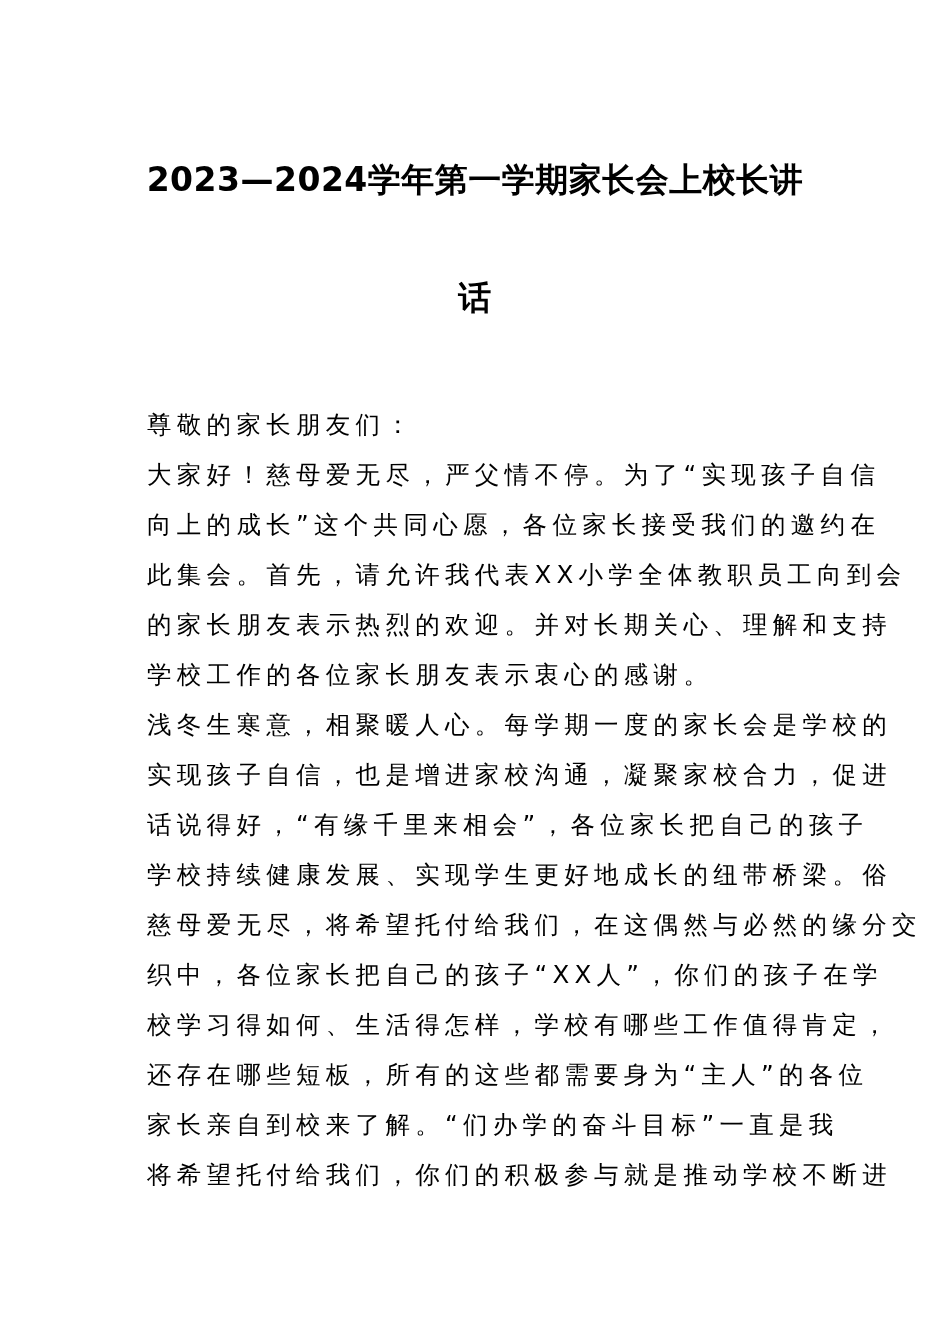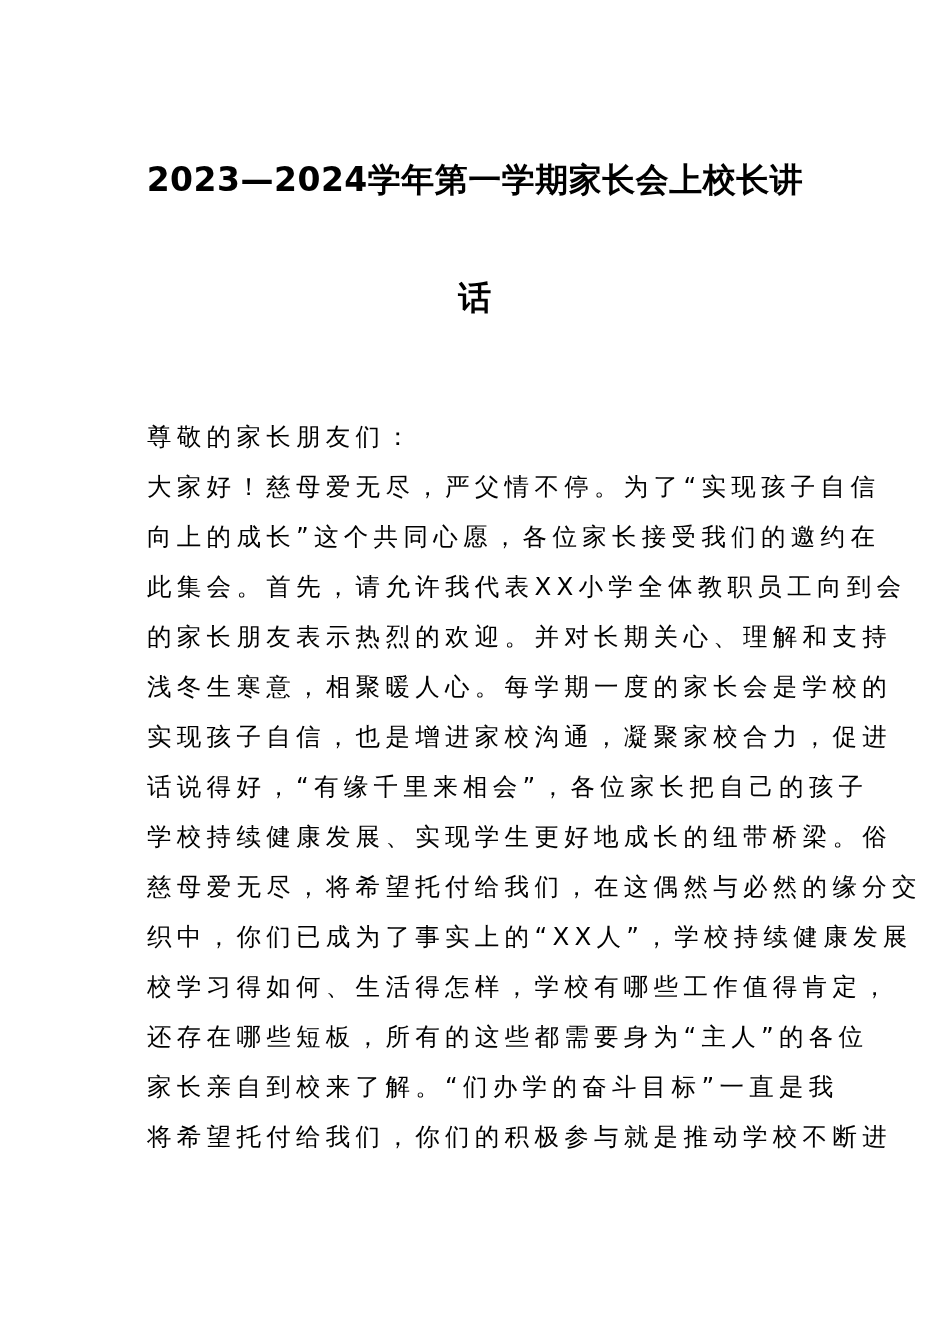--- a/index.html
+++ b/index.html
@@ -32,21 +32,21 @@
       font-size: 33px;
       line-height: 40px;
       margin: 0;
       letter-spacing: 0.5px;
     }
     .title-line-1 { top: 160px; }
     .title-line-2 { top: 278px; }
     .body-text {
       position: absolute;
       left: 147px;
-      top: 412px;
+      top: 400px;
       width: 660px;
     }
     .line {
       height: 50px;
       line-height: 50px;
       font-size: 24.5px;
       letter-spacing: 5.3px;
       white-space: nowrap;
       overflow: visible;
     }
@@ -57,24 +57,25 @@
 <div class="page">
   <h1 class="title title-line-1">2023—2024学年第一学期家长会上校长讲</h1>
   <h1 class="title title-line-2">话</h1>
 
   <div class="body-text">
     <div class="line">尊敬的家长朋友们：</div>
     <div class="line">大家好！慈母爱无尽，严父情不停。为了“实现孩子自信</div>
     <div class="line">向上的成长”这个共同心愿，各位家长接受我们的邀约在</div>
     <div class="line">此集会。首先，请允许我代表XX小学全体教职员工向到会</div>
     <div class="line">的家长朋友表示热烈的欢迎。并对长期关心、理解和支持</div>
+    <div class="line">学校工作的各位家长朋友表示衷心的感谢。</div>
     <div class="line">浅冬生寒意，相聚暖人心。每学期一度的家长会是学校的</div>
     <div class="line">实现孩子自信，也是增进家校沟通，凝聚家校合力，促进</div>
     <div class="line">话说得好，“有缘千里来相会”，各位家长把自己的孩子</div>
     <div class="line">学校持续健康发展、实现学生更好地成长的纽带桥梁。俗</div>
     <div class="line">慈母爱无尽，将希望托付给我们，在这偶然与必然的缘分交</div>
-    <div class="line">织中，你们已成为了事实上的“XX人”，学校持续健康发展</div>
+    <div class="line">织中，各位家长把自己的孩子“XX人”，你们的孩子在学</div>
     <div class="line">校学习得如何、生活得怎样，学校有哪些工作值得肯定，</div>
     <div class="line">还存在哪些短板，所有的这些都需要身为“主人”的各位</div>
     <div class="line">家长亲自到校来了解。“们办学的奋斗目标”一直是我</div>
     <div class="line">将希望托付给我们，你们的积极参与就是推动学校不断进</div>
   </div>
 </div>
 
 </body></html>

